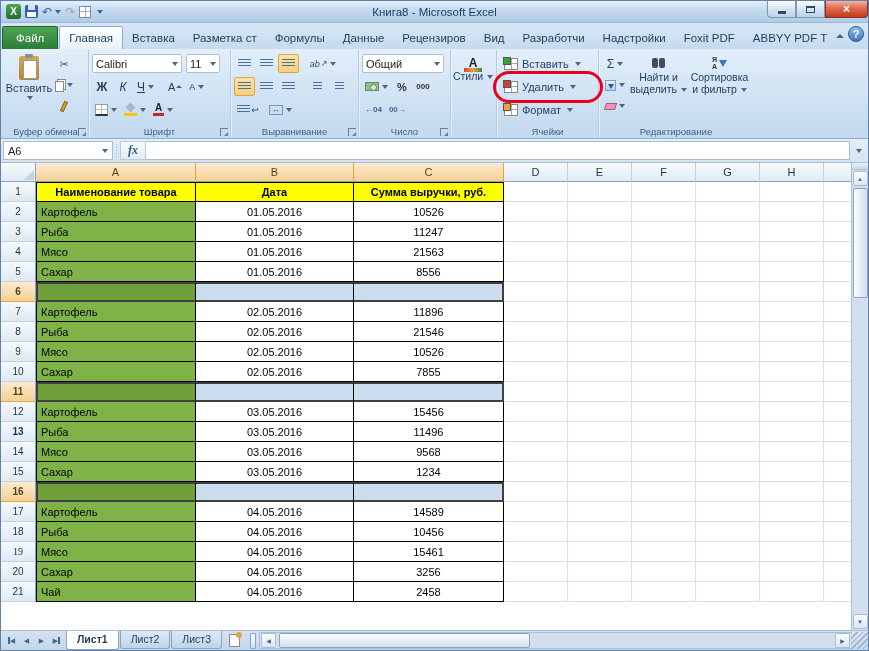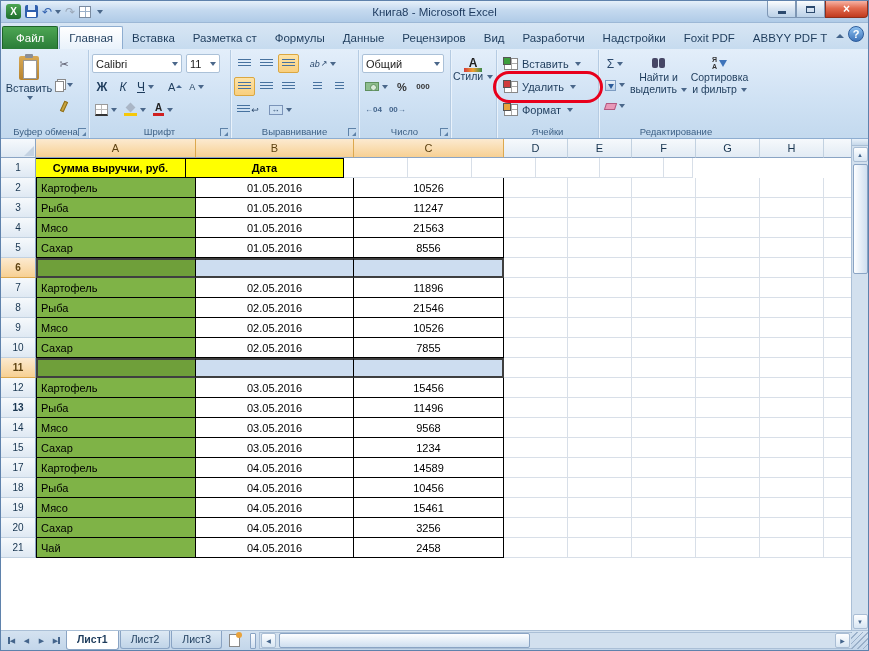--- a/index.html
+++ b/index.html
@@ -458,42 +458,57 @@
               <span>и фильтр</span>
               <i class="cv"></i>
             </span>
         </div>
       </div>
       <div class="glabel">Редактирование</div>
     </div>
 
   </div>
 
+  <div class="fbar">
+    <div class="namebox">
+        <span>A6</span>
+        <i class="cv"></i>
+      </div>
+    <div class="fdiv"></div>
+    <div class="fxbtn">
+        <span class="fx">fx</span>
+      </div>
+    <div class="finput"></div>
+    <div class="fexp">
+        <i class="cv"></i>
+      </div>
+  </div>
 
   <div class="gridwrap">
     <div class="gridinner">
       <div class="col-row">
         <div class="corner"></div>
         <div class="colheads">
             <div class="col-h hl" style="width: 160px; flex: 0 0 160px;">A</div>
             <div class="col-h hl" style="width: 158px; flex: 0 0 158px;">B</div>
             <div class="col-h hl" style="width: 150px; flex: 0 0 150px;">C</div>
             <div class="col-h" style="width: 64px; flex: 0 0 64px;">D</div>
             <div class="col-h" style="width: 64px; flex: 0 0 64px;">E</div>
             <div class="col-h" style="width: 64px; flex: 0 0 64px;">F</div>
             <div class="col-h" style="width: 64px; flex: 0 0 64px;">G</div>
             <div class="col-h" style="width: 64px; flex: 0 0 64px;">H</div>
             <div class="col-h" style="width: 29px; flex: 0 0 29px;"></div>
           </div>
       </div>
       <div>
           <div class="g-row hdr">
             <div class="row-h" style="flex: 0 0 35px;">1</div>
+            <div class="cell t al y" style="width: 160px; flex: 0 0 160px;">Наименование товара</div>
+            <div class="cell t y" style="width: 158px; flex: 0 0 158px;">Дата</div>
             <div class="cell t cr y" style="width: 150px; flex: 0 0 150px;">Сумма выручки, руб.</div>
-            <div class="cell t y" style="width: 158px; flex: 0 0 158px;">Дата</div>
             <div class="cell" style="width: 64px; flex: 0 0 64px;"></div>
             <div class="cell" style="width: 64px; flex: 0 0 64px;"></div>
             <div class="cell" style="width: 64px; flex: 0 0 64px;"></div>
             <div class="cell" style="width: 64px; flex: 0 0 64px;"></div>
             <div class="cell" style="width: 64px; flex: 0 0 64px;"></div>
             <div class="cell" style="width: 29px; flex: 0 0 29px;"></div>
           </div>
           <div class="g-row">
             <div class="row-h" style="flex: 0 0 35px;">2</div>
             <div class="cell t al g left" style="width: 160px; flex: 0 0 160px;">Картофель</div>
@@ -655,20 +670,32 @@
             <div class="cell t al g left" style="width: 160px; flex: 0 0 160px;">Сахар</div>
             <div class="cell t" style="width: 158px; flex: 0 0 158px;">03.05.2016</div>
             <div class="cell t cr" style="width: 150px; flex: 0 0 150px;">1234</div>
             <div class="cell" style="width: 64px; flex: 0 0 64px;"></div>
             <div class="cell" style="width: 64px; flex: 0 0 64px;"></div>
             <div class="cell" style="width: 64px; flex: 0 0 64px;"></div>
             <div class="cell" style="width: 64px; flex: 0 0 64px;"></div>
             <div class="cell" style="width: 64px; flex: 0 0 64px;"></div>
             <div class="cell" style="width: 29px; flex: 0 0 29px;"></div>
           </div>
+          <div class="g-row sel">
+            <div class="row-h hl" style="flex: 0 0 35px;">16</div>
+            <div class="cell t al gs left" style="width: 160px; flex: 0 0 160px;"></div>
+            <div class="cell t b" style="width: 158px; flex: 0 0 158px;"></div>
+            <div class="cell t cr b" style="width: 150px; flex: 0 0 150px;"></div>
+            <div class="cell" style="width: 64px; flex: 0 0 64px;"></div>
+            <div class="cell" style="width: 64px; flex: 0 0 64px;"></div>
+            <div class="cell" style="width: 64px; flex: 0 0 64px;"></div>
+            <div class="cell" style="width: 64px; flex: 0 0 64px;"></div>
+            <div class="cell" style="width: 64px; flex: 0 0 64px;"></div>
+            <div class="cell" style="width: 29px; flex: 0 0 29px;"></div>
+          </div>
           <div class="g-row">
             <div class="row-h" style="flex: 0 0 35px;">17</div>
             <div class="cell t al g left" style="width: 160px; flex: 0 0 160px;">Картофель</div>
             <div class="cell t" style="width: 158px; flex: 0 0 158px;">04.05.2016</div>
             <div class="cell t cr" style="width: 150px; flex: 0 0 150px;">14589</div>
             <div class="cell" style="width: 64px; flex: 0 0 64px;"></div>
             <div class="cell" style="width: 64px; flex: 0 0 64px;"></div>
             <div class="cell" style="width: 64px; flex: 0 0 64px;"></div>
             <div class="cell" style="width: 64px; flex: 0 0 64px;"></div>
             <div class="cell" style="width: 64px; flex: 0 0 64px;"></div>
@@ -680,21 +707,21 @@
             <div class="cell t" style="width: 158px; flex: 0 0 158px;">04.05.2016</div>
             <div class="cell t cr" style="width: 150px; flex: 0 0 150px;">10456</div>
             <div class="cell" style="width: 64px; flex: 0 0 64px;"></div>
             <div class="cell" style="width: 64px; flex: 0 0 64px;"></div>
             <div class="cell" style="width: 64px; flex: 0 0 64px;"></div>
             <div class="cell" style="width: 64px; flex: 0 0 64px;"></div>
             <div class="cell" style="width: 64px; flex: 0 0 64px;"></div>
             <div class="cell" style="width: 29px; flex: 0 0 29px;"></div>
           </div>
           <div class="g-row">
-            <div class="row-h" style="flex: 0 0 35px;">19</div>
+            <div class="row-h" style="flex: 0 0 35px; font-family: Liberation Serif, serif;">19</div>
             <div class="cell t al g left" style="width: 160px; flex: 0 0 160px;">Мясо</div>
             <div class="cell t" style="width: 158px; flex: 0 0 158px;">04.05.2016</div>
             <div class="cell t cr" style="width: 150px; flex: 0 0 150px;">15461</div>
             <div class="cell" style="width: 64px; flex: 0 0 64px;"></div>
             <div class="cell" style="width: 64px; flex: 0 0 64px;"></div>
             <div class="cell" style="width: 64px; flex: 0 0 64px;"></div>
             <div class="cell" style="width: 64px; flex: 0 0 64px;"></div>
             <div class="cell" style="width: 64px; flex: 0 0 64px;"></div>
             <div class="cell" style="width: 29px; flex: 0 0 29px;"></div>
           </div>

